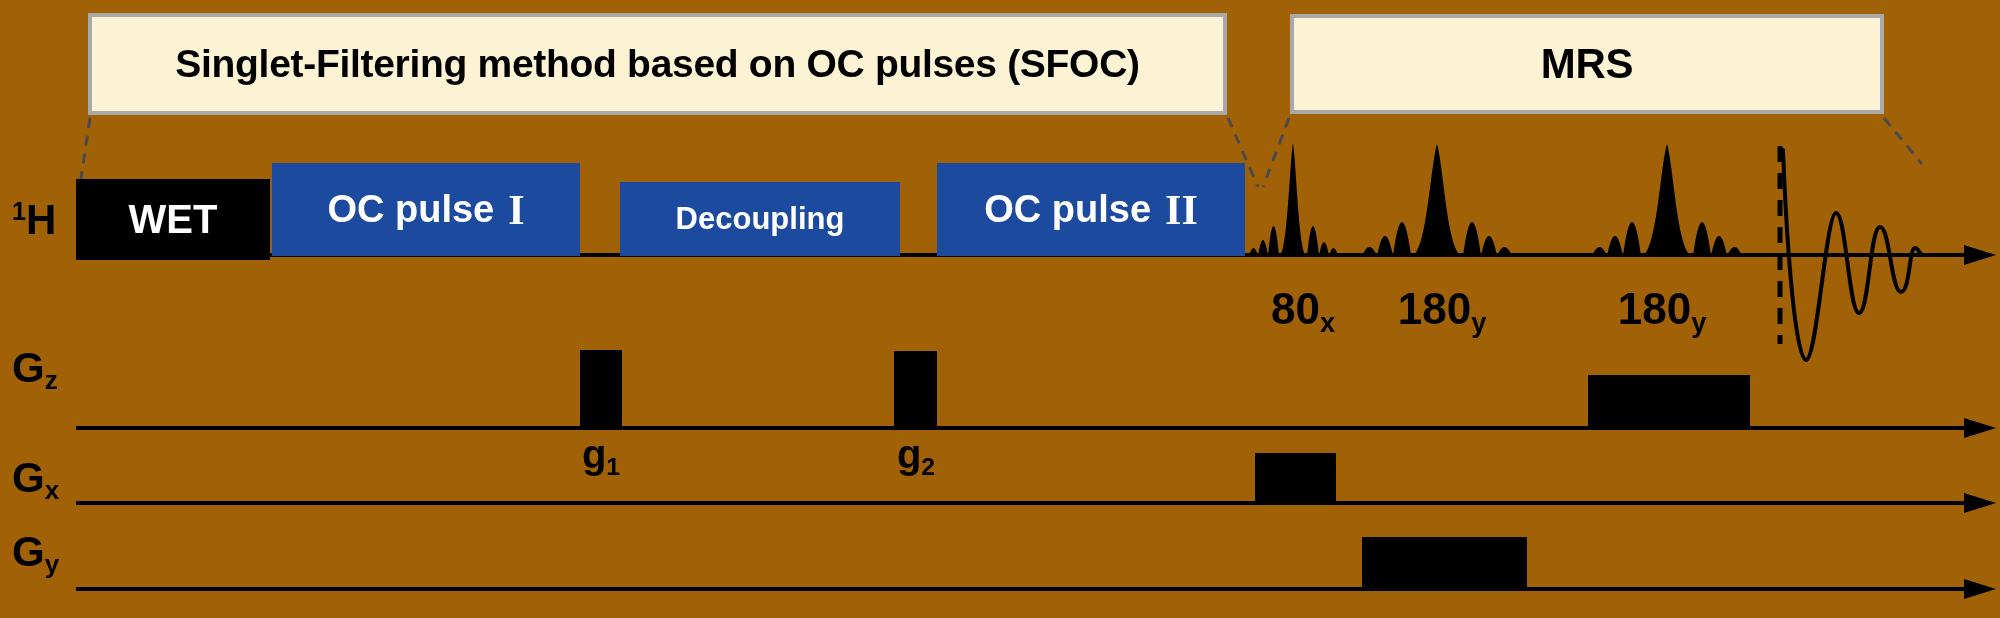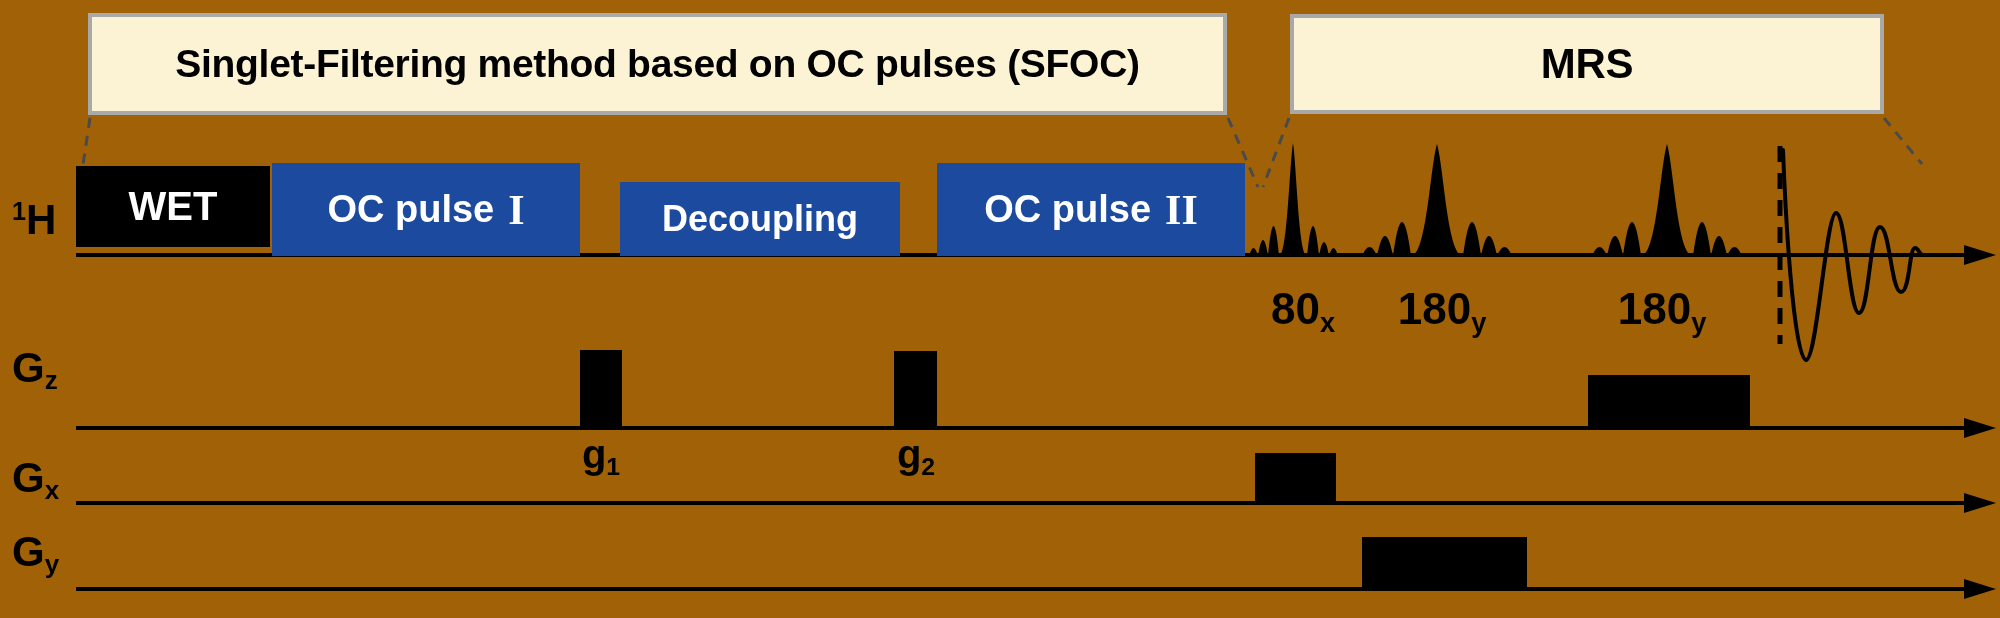--- a/index.html
+++ b/index.html
@@ -29,21 +29,21 @@
     position:absolute;display:flex;align-items:center;justify-content:center;
     box-sizing:border-box;text-align:center;white-space:nowrap;
   }
   .titlebox{
     background:var(--title-box-fill);
     border:4px solid var(--title-box-border);
     font-weight:bold;font-size:39px;letter-spacing:-0.3px;
   }
   .bluebox{background:var(--rf-blue);color:#ffffff;font-weight:bold;font-size:38px;}
   .wetbox{background:var(--ink);color:#ffffff;font-weight:bold;font-size:40px;}
-  .dec{font-size:36px;align-items:center;}
+  .dec{font-size:31px;align-items:center;}
   .roman{font-family:"Liberation Serif", serif;font-weight:bold;margin-left:14px;font-size:42px;line-height:0;}
   .lbl{position:absolute;font-weight:bold;white-space:nowrap;text-align:right;}
   .ch{font-size:42px;}
   .rf{font-size:44px;text-align:center;}
   .gl{font-size:40px;text-align:center;}
   .lbl sup{font-size:60%;vertical-align:0.55em;}
   .lbl sub{font-size:62%;vertical-align:-0.28em;}
 </style>
 </head>
 <body>
@@ -95,21 +95,21 @@
          C 1919 248 1919 255 1923 255"></path>
   </svg>
 
   <div class="box titlebox" style="left:88px;top:13px;width:1139px;height:102px;">
     <span>Singlet-Filtering method based on OC pulses (SFOC)</span>
   </div>
   <div class="box titlebox" style="left:1290px;top:14px;width:594px;height:100px;font-size:42px;">
     <span>MRS</span>
   </div>
 
-  <div class="box wetbox" style="left:76px;top:166px;width:194px;height:81px;">
+  <div class="box wetbox" style="left:76px;top:179px;width:194px;height:81px;">
     <span>WET</span>
   </div>
   <div class="box bluebox" style="left:272px;top:163px;width:308px;height:93px;">
     <span>OC pulse</span>
     <span class="roman">I</span>
   </div>
   <div class="box bluebox dec" style="left:620px;top:182px;width:280px;height:74px;">
     <span>Decoupling</span>
   </div>
   <div class="box bluebox" style="left:937px;top:163px;width:308px;height:93px;">

